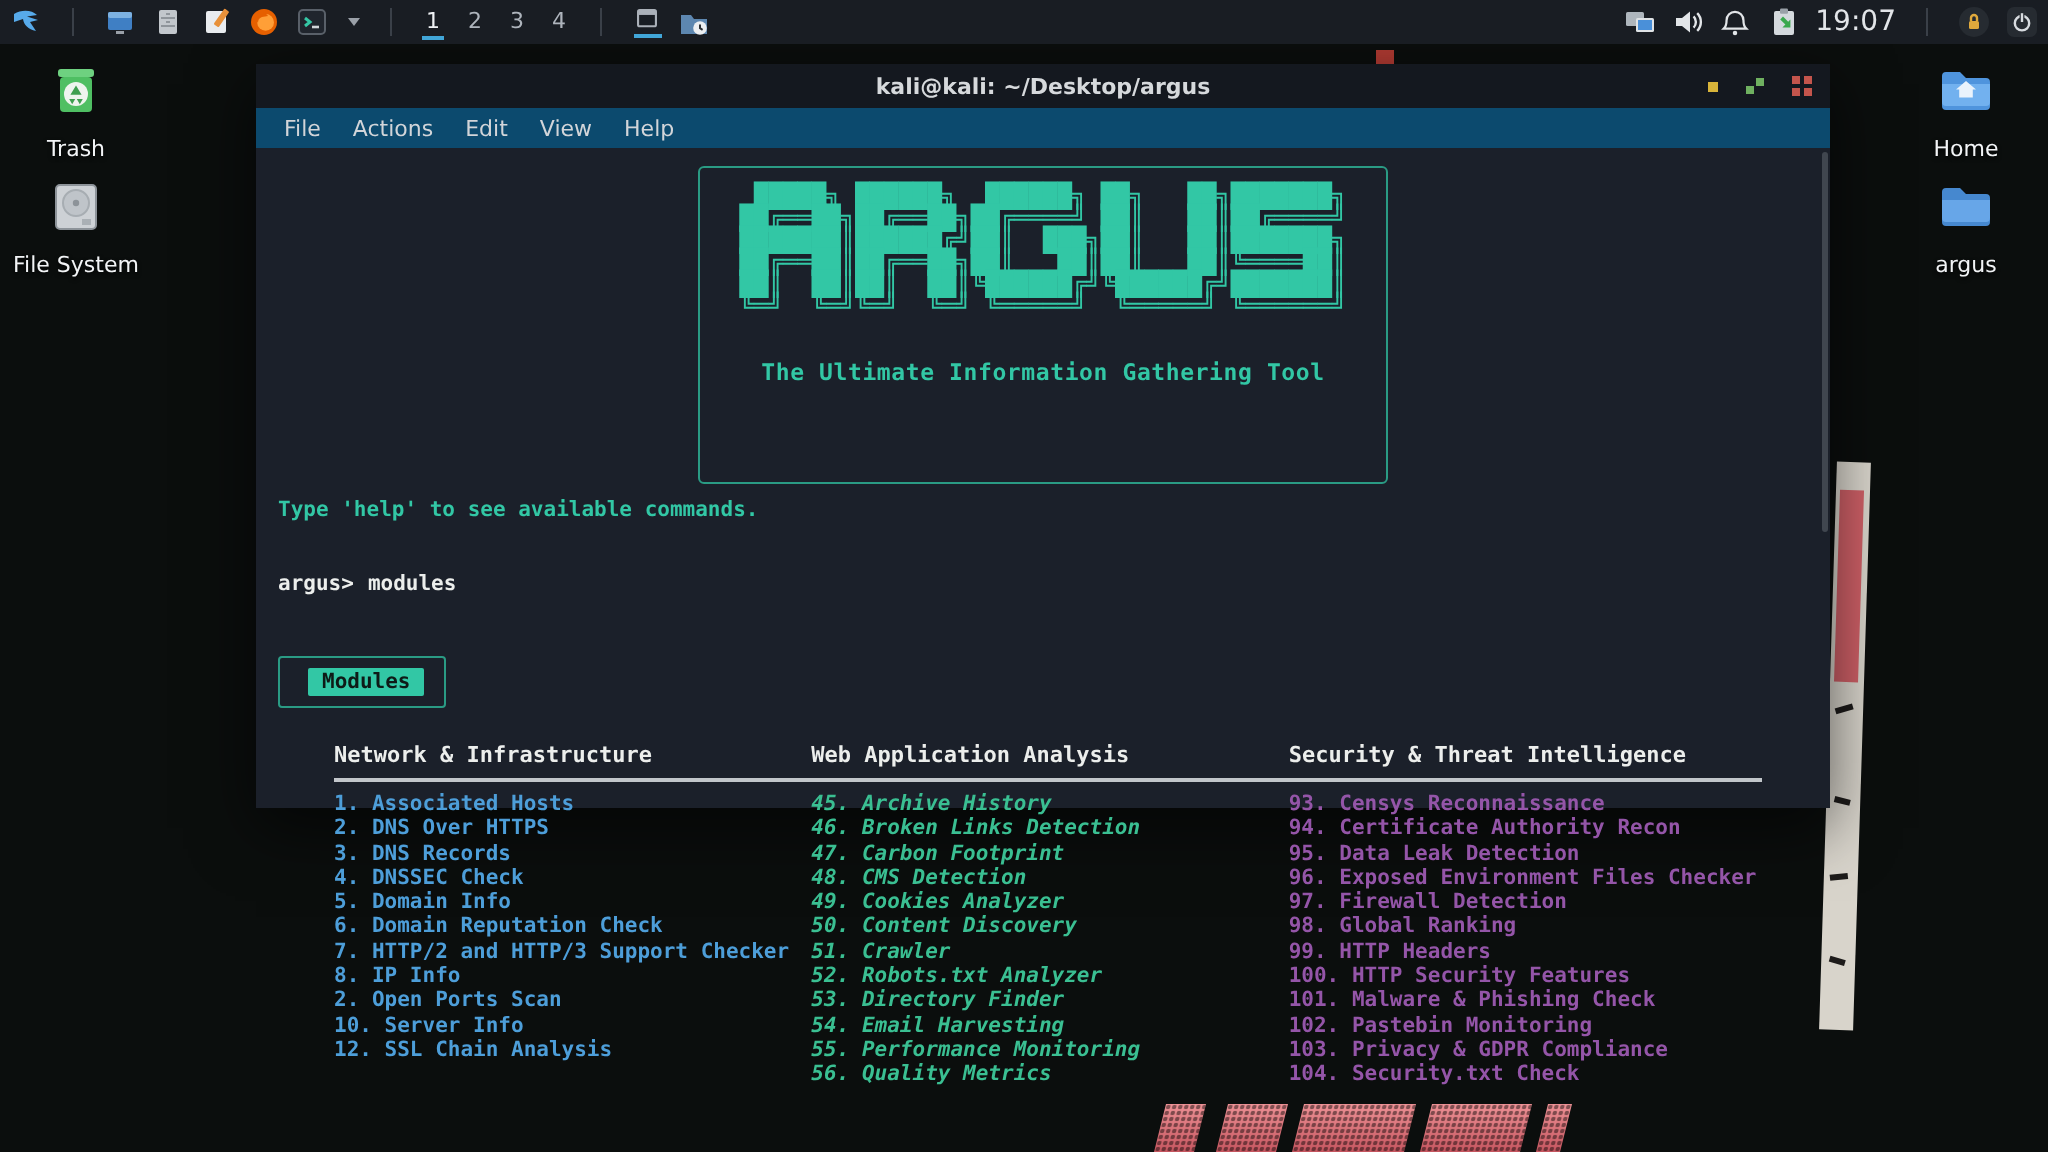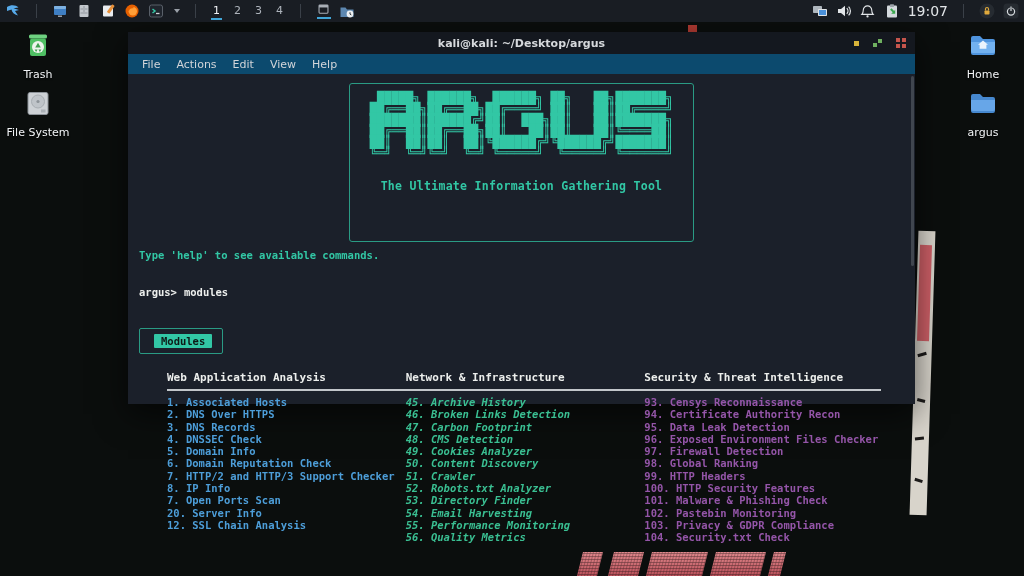--- a/index.html
+++ b/index.html
@@ -307,37 +307,37 @@
     <div class="cmd-line">
       <span>argus&gt;</span><span class="cmd">modules</span>
     </div>
 
     <div class="modules-panel">
       <span class="modules-chip">Modules</span>
     </div>
 
     <div class="modules-table">
       <div class="thead">
+        <span class="th">Network &amp; Infrastructure</span>
         <span class="th">Web Application Analysis</span>
-        <span class="th">Network &amp; Infrastructure</span>
         <span class="th">Security &amp; Threat Intelligence</span>
       </div>
       <div class="tsep"></div>
       <div class="tcols">
         <div class="tcol" style="color: rgb(77, 158, 217);">
             <div class="module-item">1. Associated Hosts</div>
             <div class="module-item">2. DNS Over HTTPS</div>
             <div class="module-item">3. DNS Records</div>
             <div class="module-item">4. DNSSEC Check</div>
             <div class="module-item">5. Domain Info</div>
             <div class="module-item">6. Domain Reputation Check</div>
             <div class="module-item">7. HTTP/2 and HTTP/3 Support Checker</div>
             <div class="module-item">8. IP Info</div>
-            <div class="module-item">7. Open Ports Scan</div>
-            <div class="module-item">20. Server Info</div>
+            <div class="module-item">2. Open Ports Scan</div>
+            <div class="module-item">10. Server Info</div>
             <div class="module-item">12. SSL Chain Analysis</div>
           </div>
         <div class="tcol" style="color: rgb(58, 191, 146); font-style: italic;">
             <div class="module-item">45. Archive History</div>
             <div class="module-item">46. Broken Links Detection</div>
             <div class="module-item">47. Carbon Footprint</div>
             <div class="module-item">48. CMS Detection</div>
             <div class="module-item">49. Cookies Analyzer</div>
             <div class="module-item">50. Content Discovery</div>
             <div class="module-item">51. Crawler</div>

